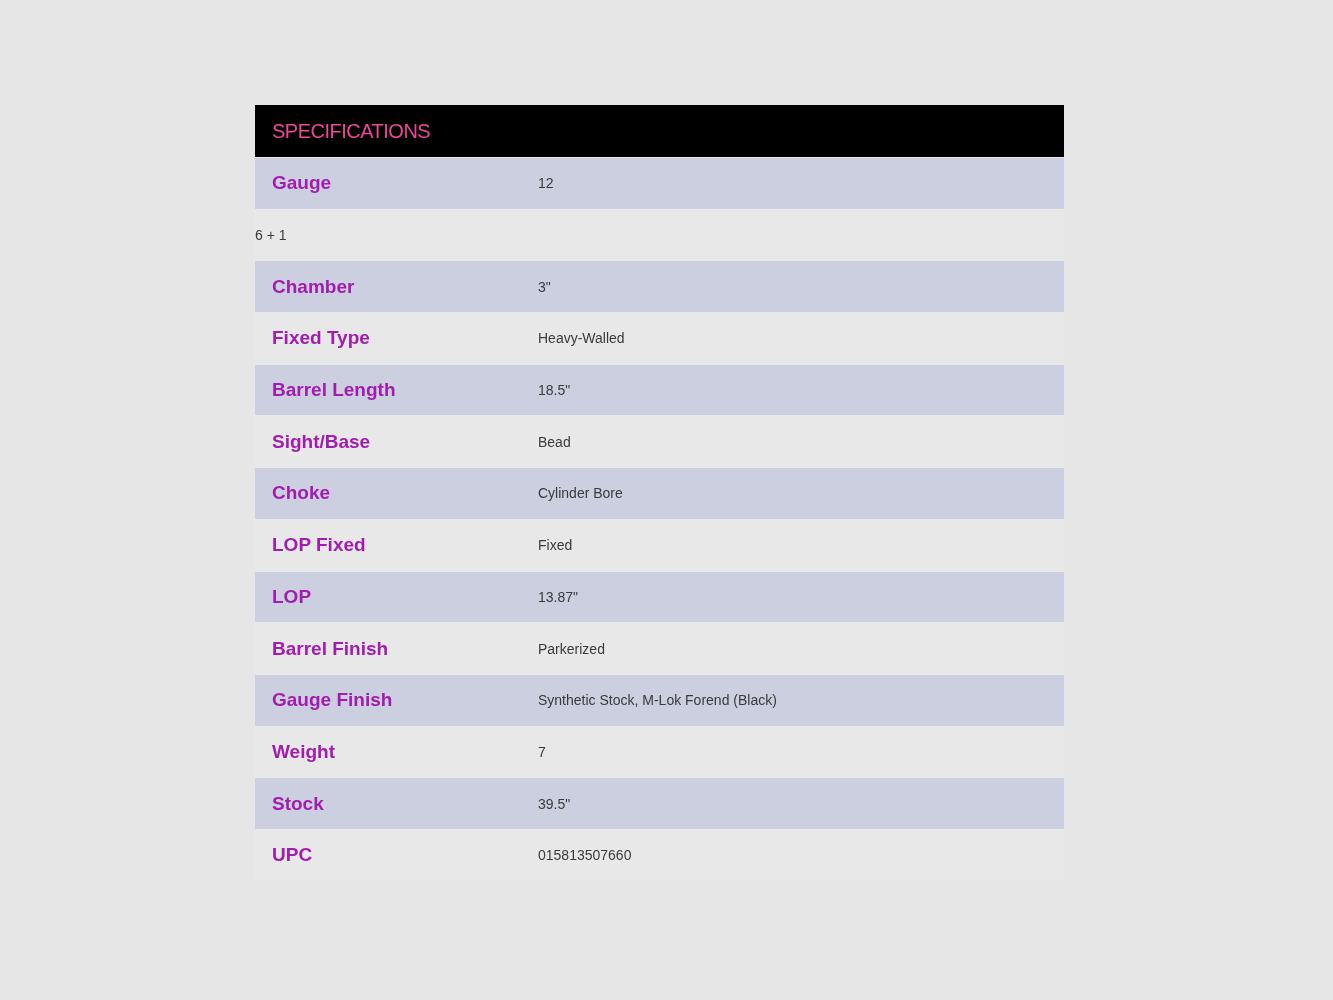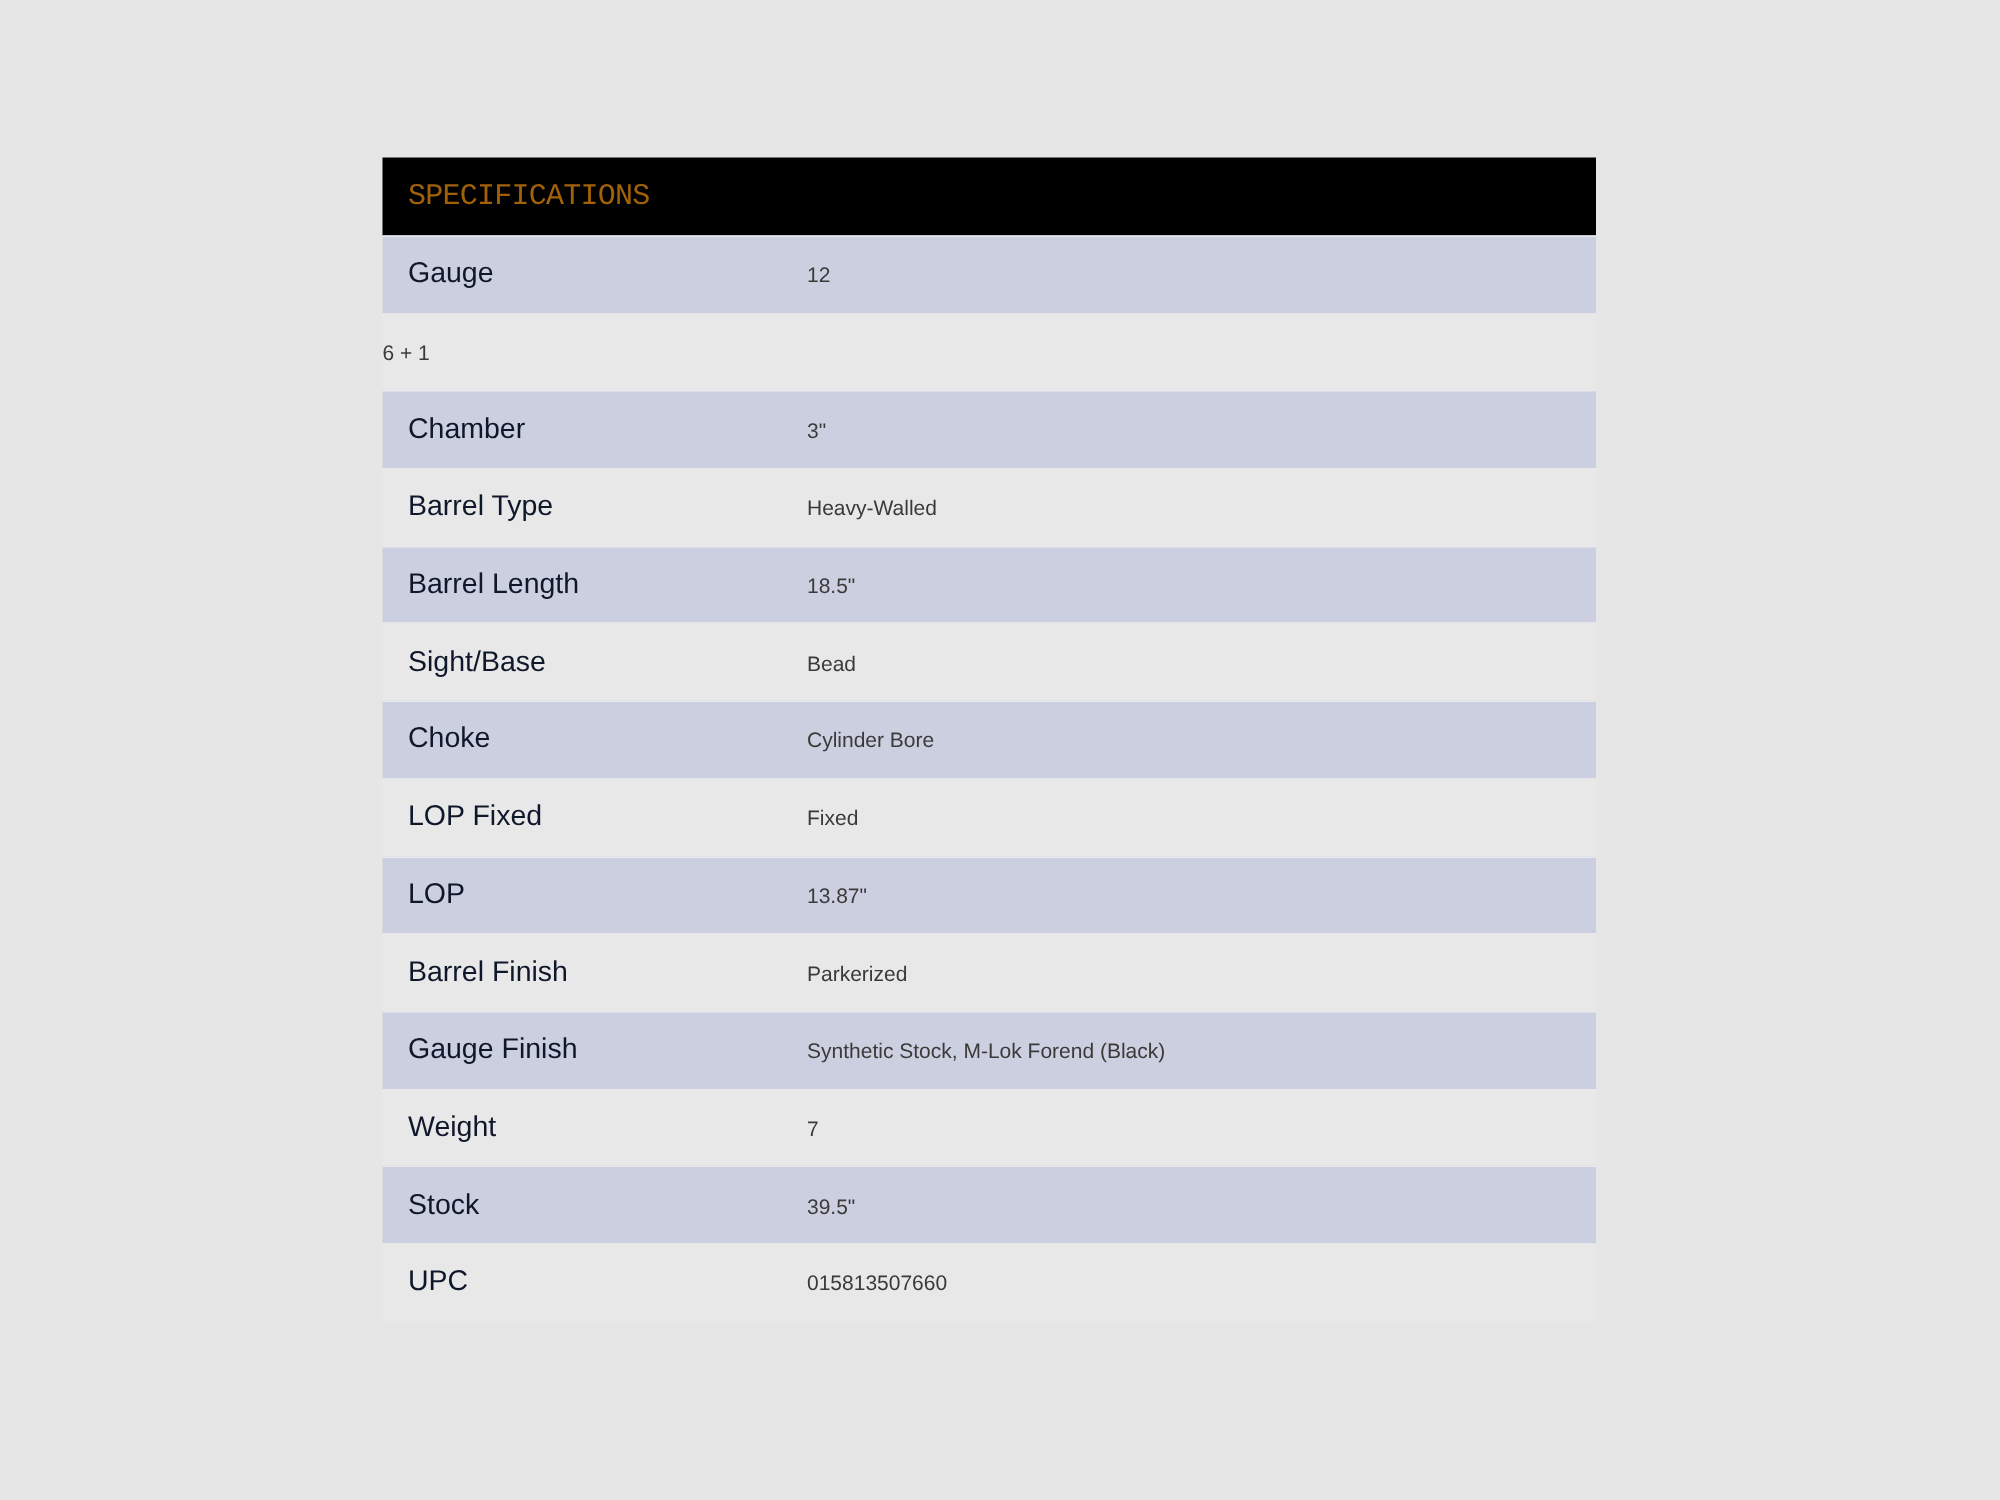--- a/index.html
+++ b/index.html
@@ -11,43 +11,42 @@
       font-family: "Liberation Sans", sans-serif;
     }
     .spec-table {
       position: absolute;
       left: 255px; top: 105px;
       width: 809px;
     }
     .spec-header {
       height: 52px;
       background: #000000;
-      color: #a16207;
+      color: #ec4899;
       font-size: 20px;
       letter-spacing: -0.5px;
       display: flex; align-items: center;
       padding-left: 17px;
       box-sizing: border-box;
-      font-family: Liberation Mono, monospace;
     }
     .spec-row {
       height: 51.7px;
       display: flex; align-items: center;
       box-sizing: border-box;
       border-top: 1px solid #e9e9ec;
     }
     .spec-row.shaded { background: #cccfe0; }
     .spec-row.plain { background: #e8e8e8; }
     .spec-label {
       width: 283px;
       padding-left: 17px;
       box-sizing: border-box;
-      font-weight: normal;
+      font-weight: bold;
       font-size: 19px;
-      color: #0f172a;
+      color: #a21caf;
     }
     .spec-value {
       font-size: 14px;
       color: #3a3a3a;
     }
   </style>
 </head>
 <body>
 
 <div class="spec-table">
@@ -60,21 +59,21 @@
     <span class="spec-value">12</span>
   </div>
   <div class="spec-row plain">
     <span class="spec-value">6 + 1</span>
   </div>
   <div class="spec-row shaded">
     <span class="spec-label">Chamber</span>
     <span class="spec-value">3"</span>
   </div>
   <div class="spec-row plain">
-    <span class="spec-label">Barrel Type</span>
+    <span class="spec-label">Fixed Type</span>
     <span class="spec-value">Heavy-Walled</span>
   </div>
   <div class="spec-row shaded">
     <span class="spec-label">Barrel Length</span>
     <span class="spec-value">18.5"</span>
   </div>
   <div class="spec-row plain">
     <span class="spec-label">Sight/Base</span>
     <span class="spec-value">Bead</span>
   </div>

